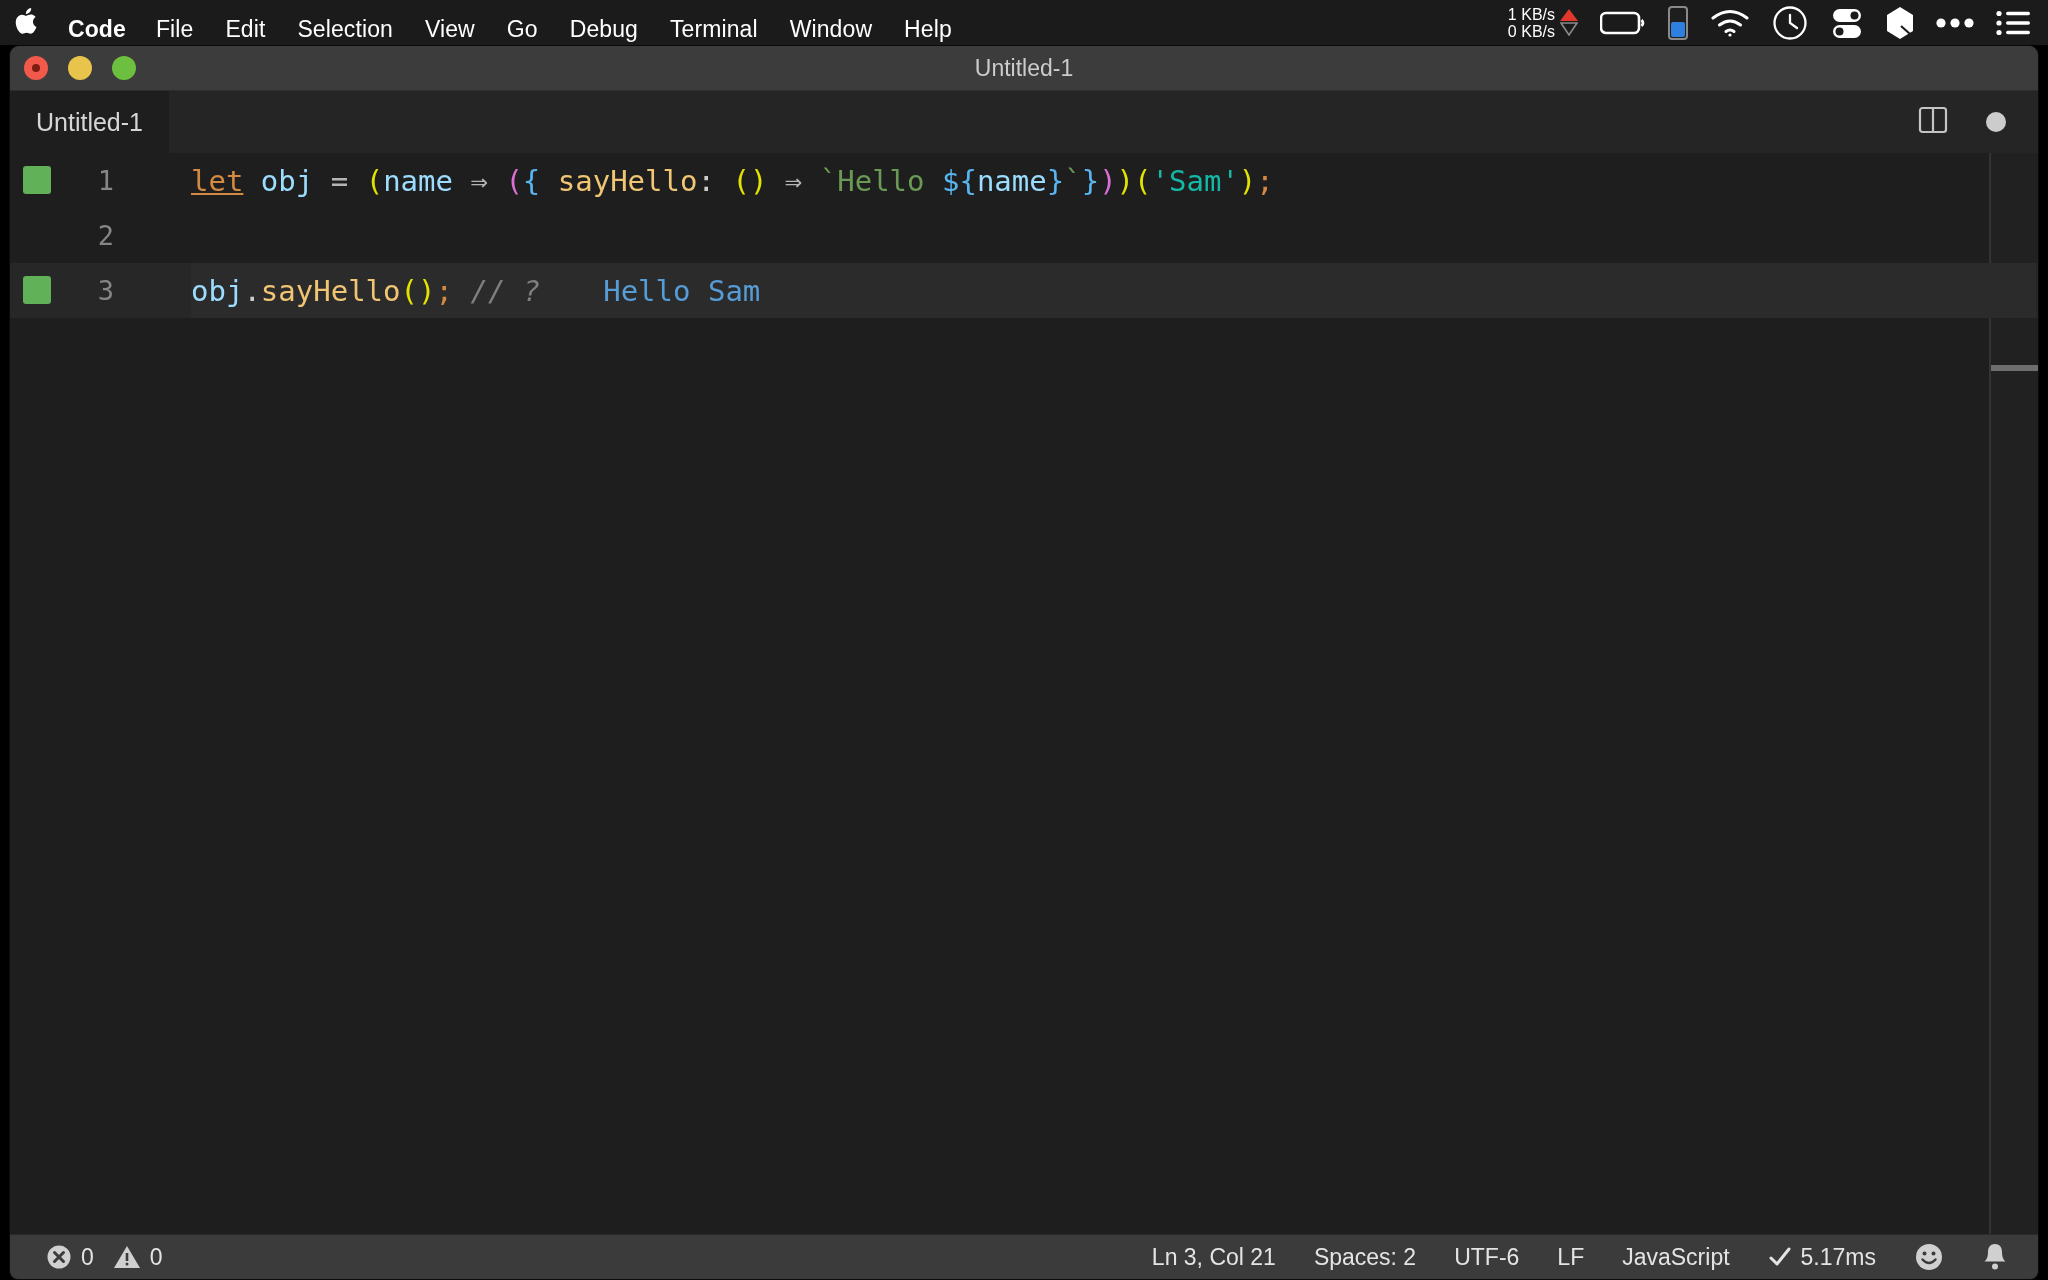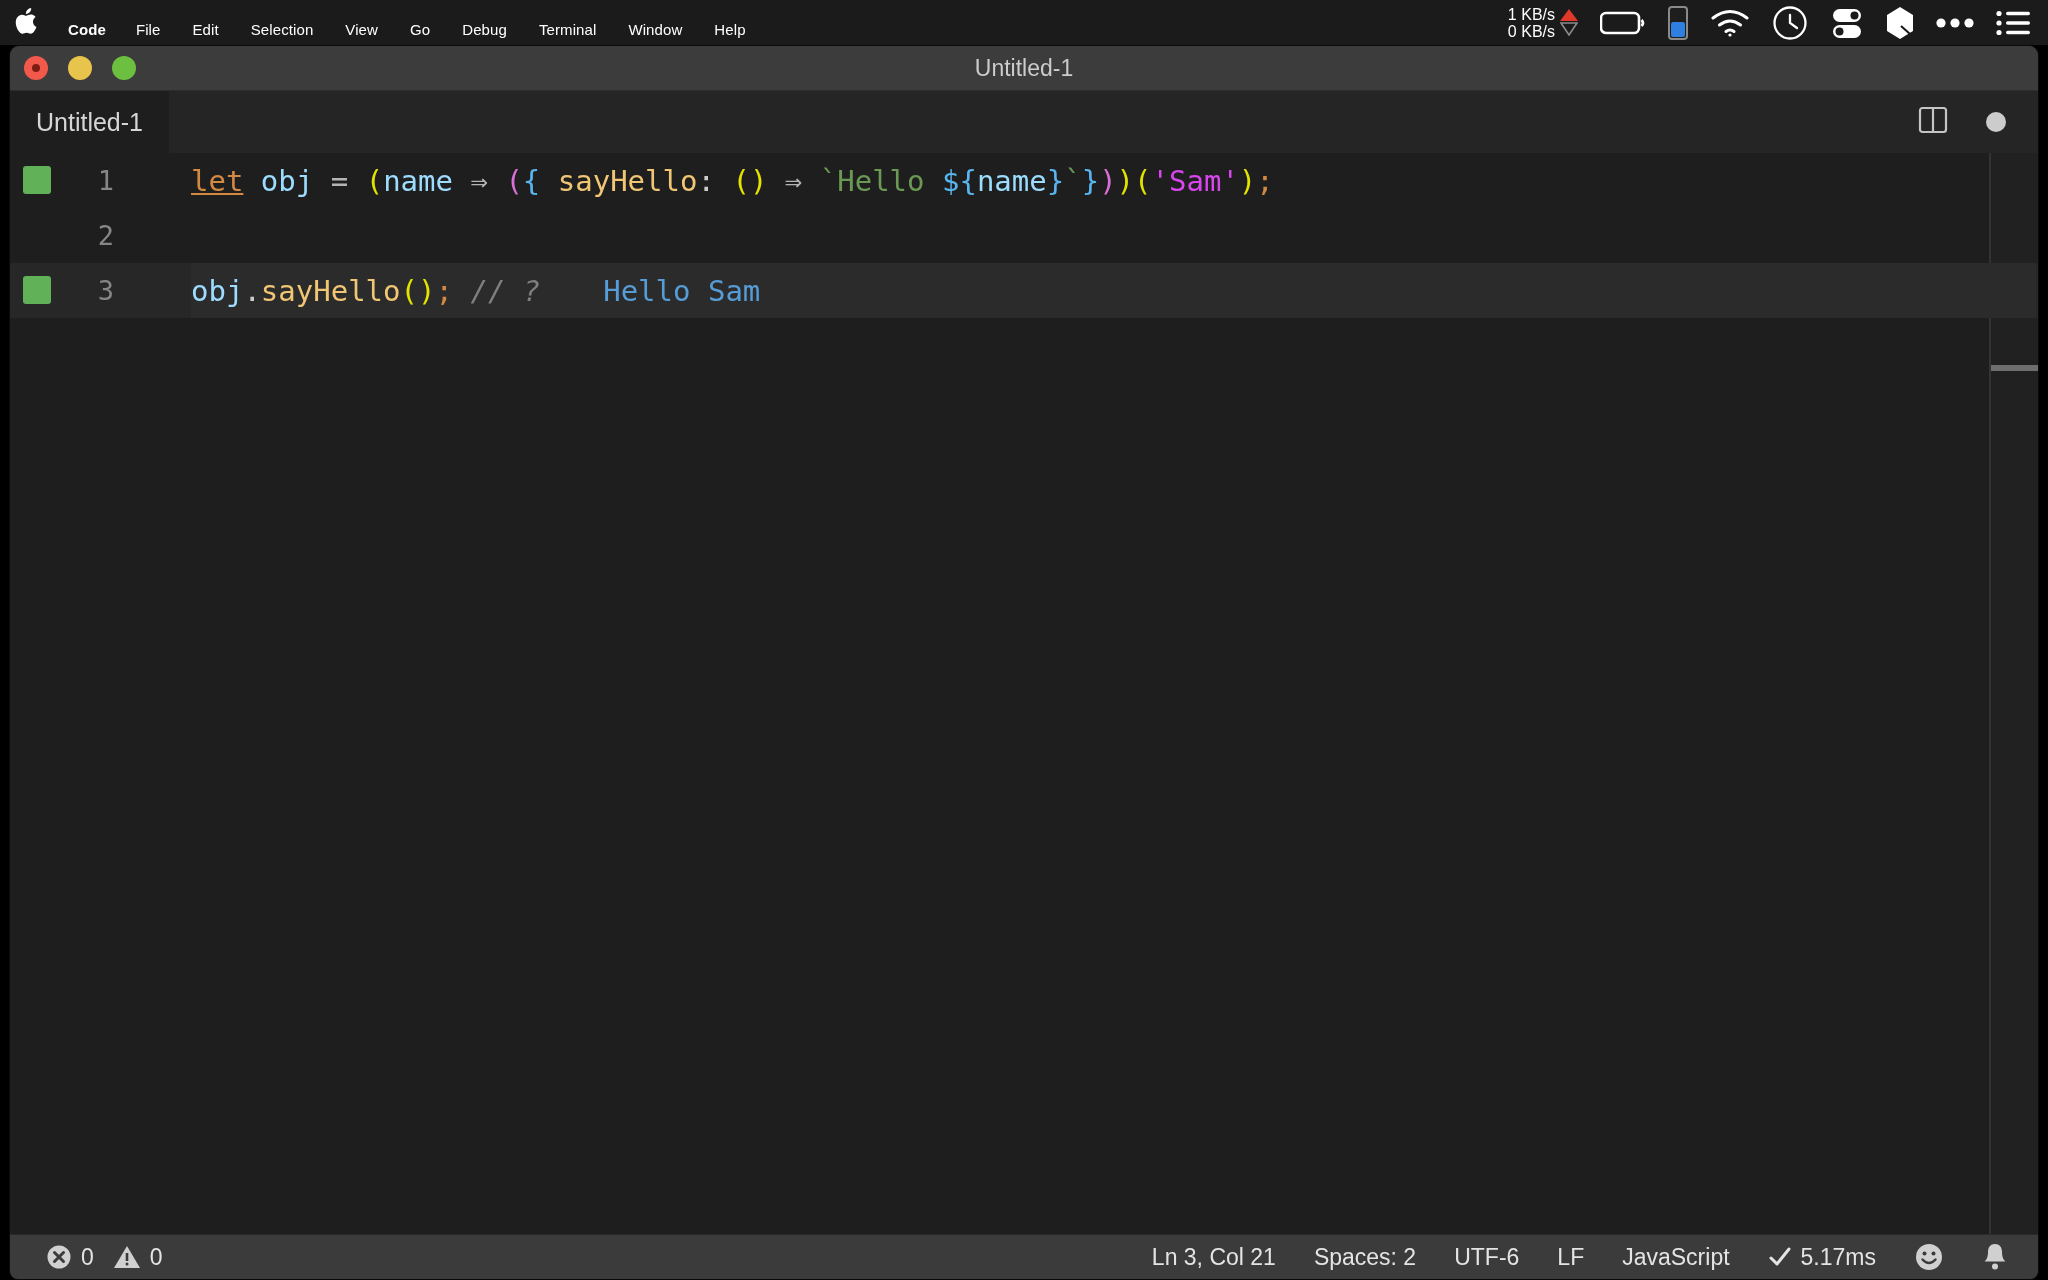--- a/index.html
+++ b/index.html
@@ -16,21 +16,21 @@
     background: #1b1b1b;
     display: flex; align-items: center;
     color: #ffffff;
   }
   .mb-left { display: flex; align-items: center; height: 45px; }
   .mb-apple {
     width: 54px; display: flex; align-items: center; justify-content: center;
     padding-bottom: 3px;
   }
   .mb-item {
-    padding: 0 16px; font-size: 15px; line-height: 45px;
+    padding: 0 16px; font-size: 23px; line-height: 45px;
     letter-spacing: .1px; white-space: nowrap; margin-top: 13px;
   }
   .mb-item.bold { font-weight: bold; padding: 0 14px; }
   .mb-right {
     margin-left: auto; display: flex; align-items: center; height: 45px;
     padding-right: 18px; gap: 22px;
   }
   .net-speed {
     display: flex; align-items: center; gap: 5px;
     font-size: 16px; line-height: 17px; color: #fff; font-weight: 500;
@@ -117,21 +117,21 @@
     background: #2b2b2b;
   }
   
   .t-kw      { color: #d48943; text-decoration: underline; }
   .t-var     { color: #9cdcfe; }
   .t-op      { color: #b4b4b4; }
   .t-paren-y { color: #e3e300; }
   .t-paren-m { color: #da70d6; }
   .t-paren-b { color: #59b5f0; }
   .t-prop    { color: #f0c674; }
-  .t-str     { color: #d946ef; }
+  .t-str     { color: #14b8a6; }
   .t-tmpl    { color: #6a9955; }
   .t-punc    { color: #cccccc; }
   .t-semi    { color: #d48943; }
   .t-comment { color: #7f7f7f; font-style: italic; }
   .t-result  { color: #569cd6; margin-left: 28px; }
   .t-arrow   { color: #b4b4b4; }
 
   
   #ruler-divider {
     position: absolute; right: 47px; top: 0; bottom: 0; width: 2px;

